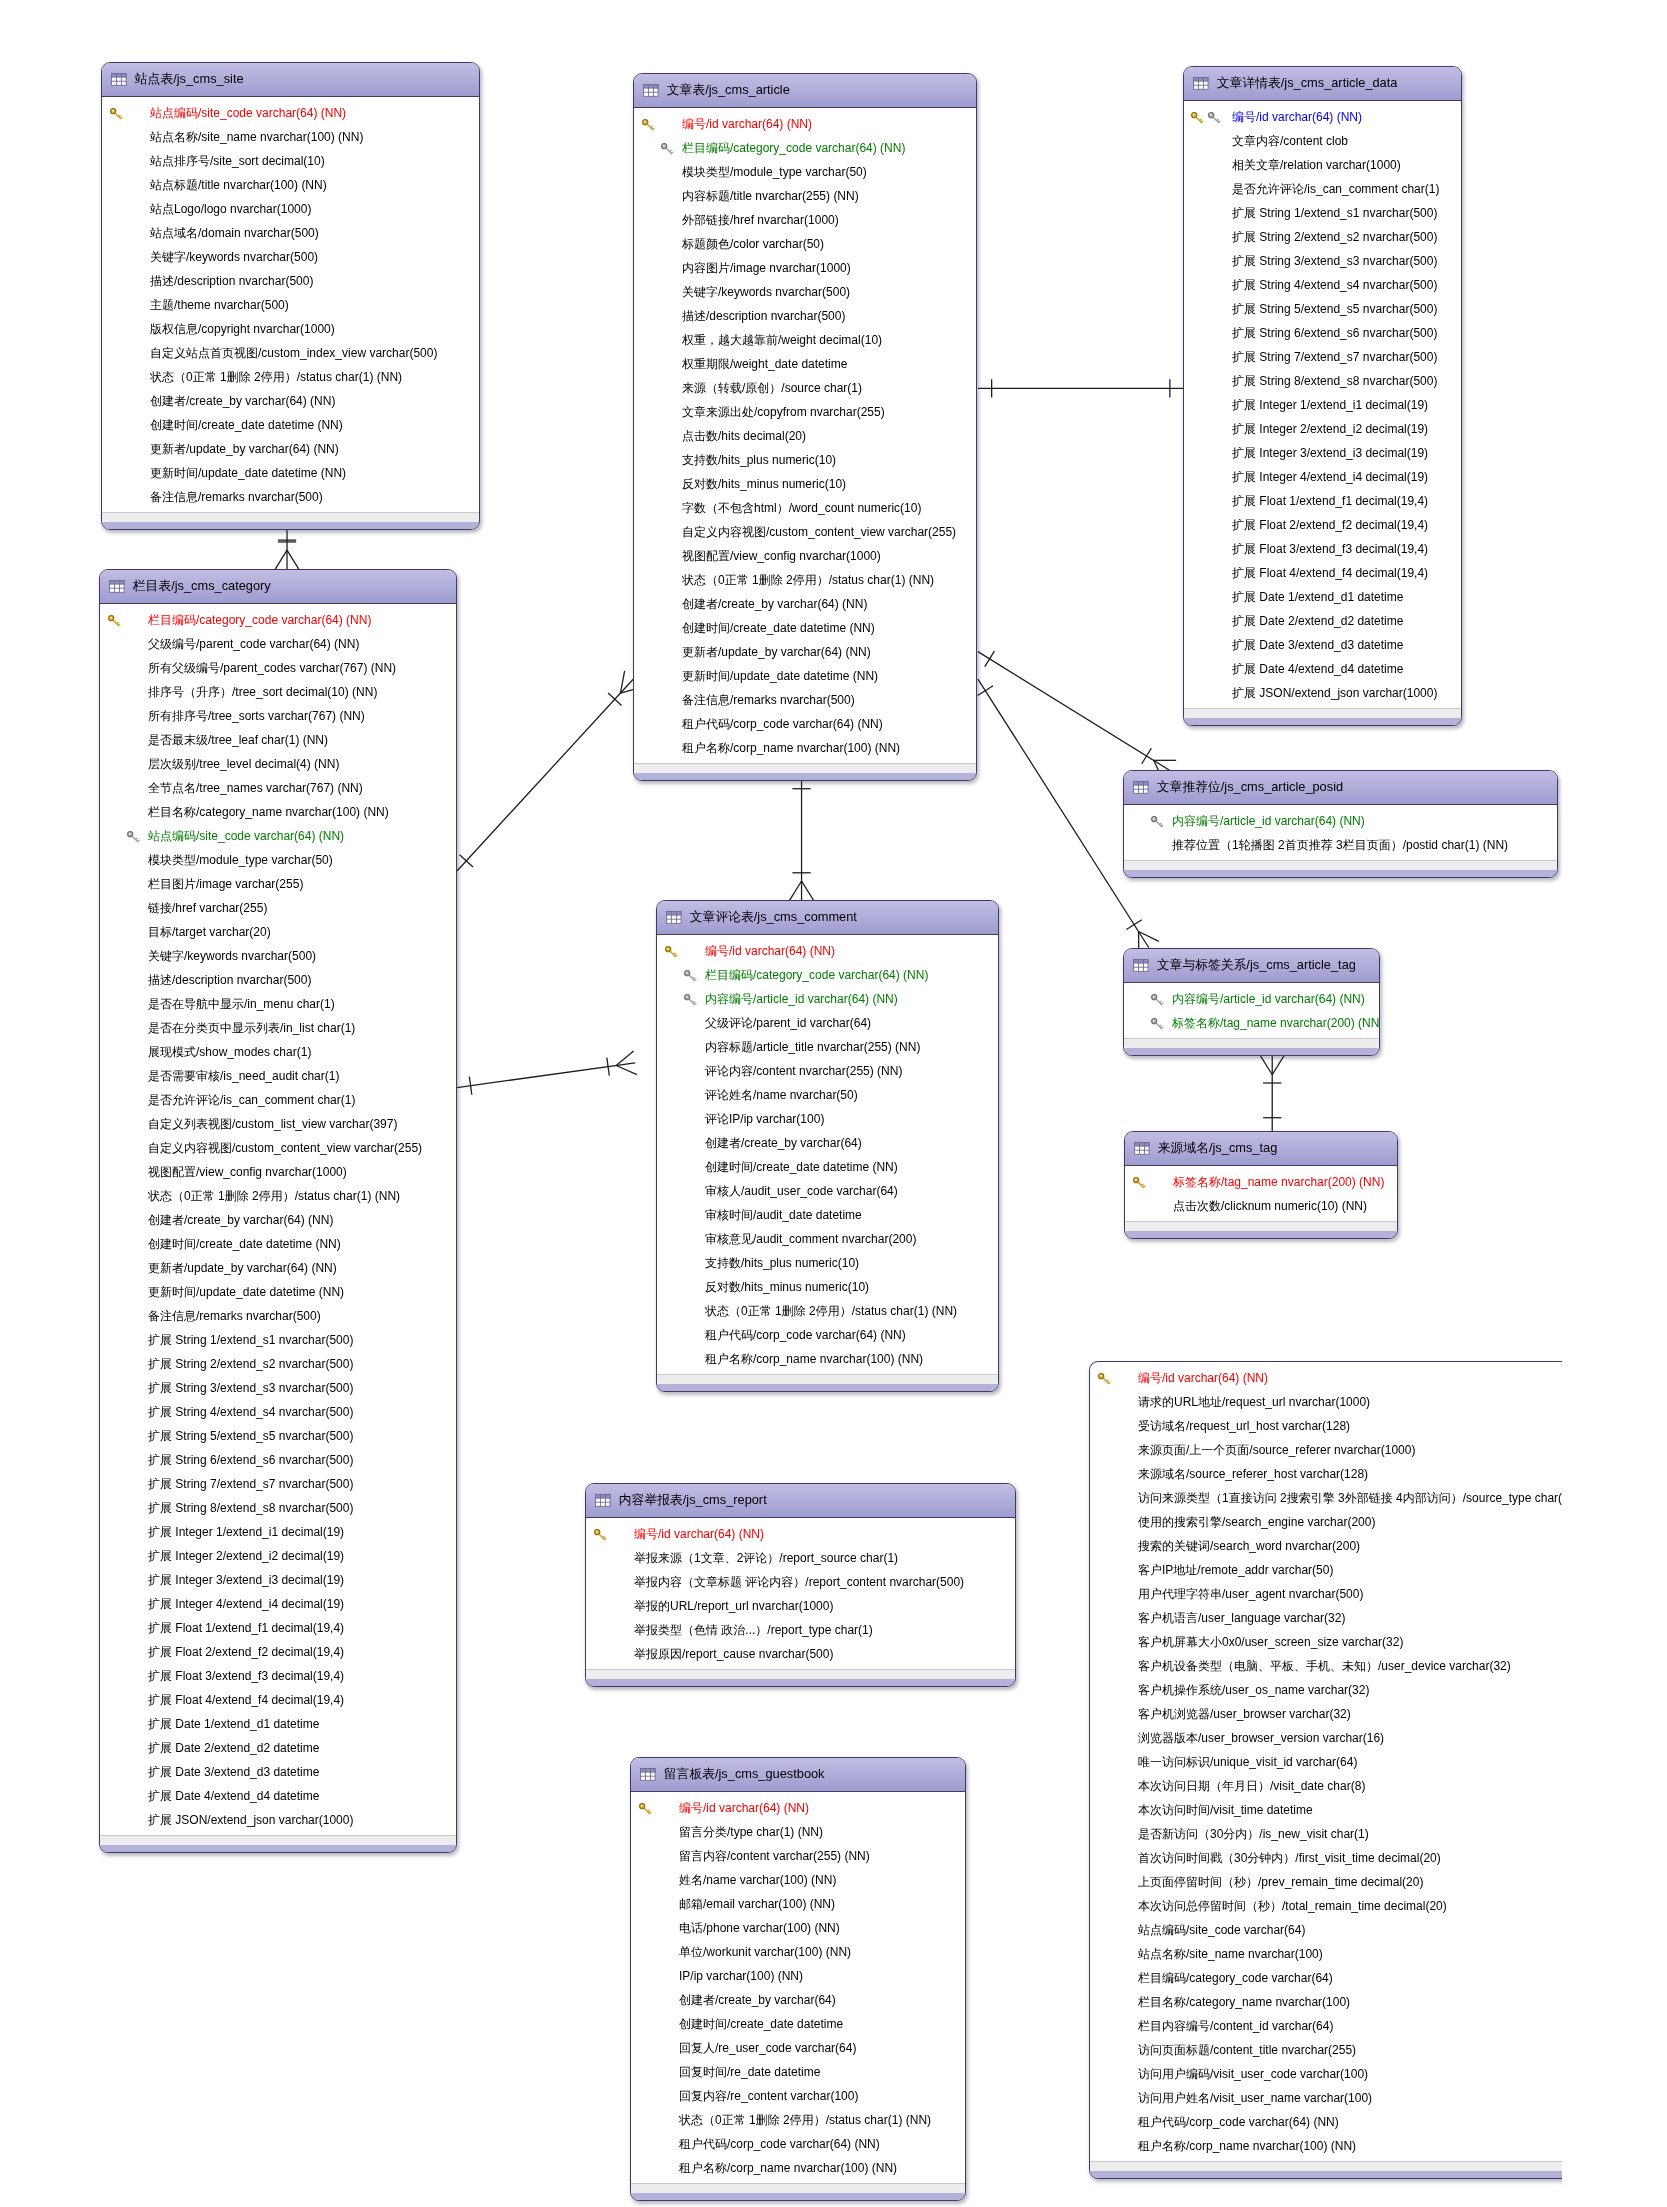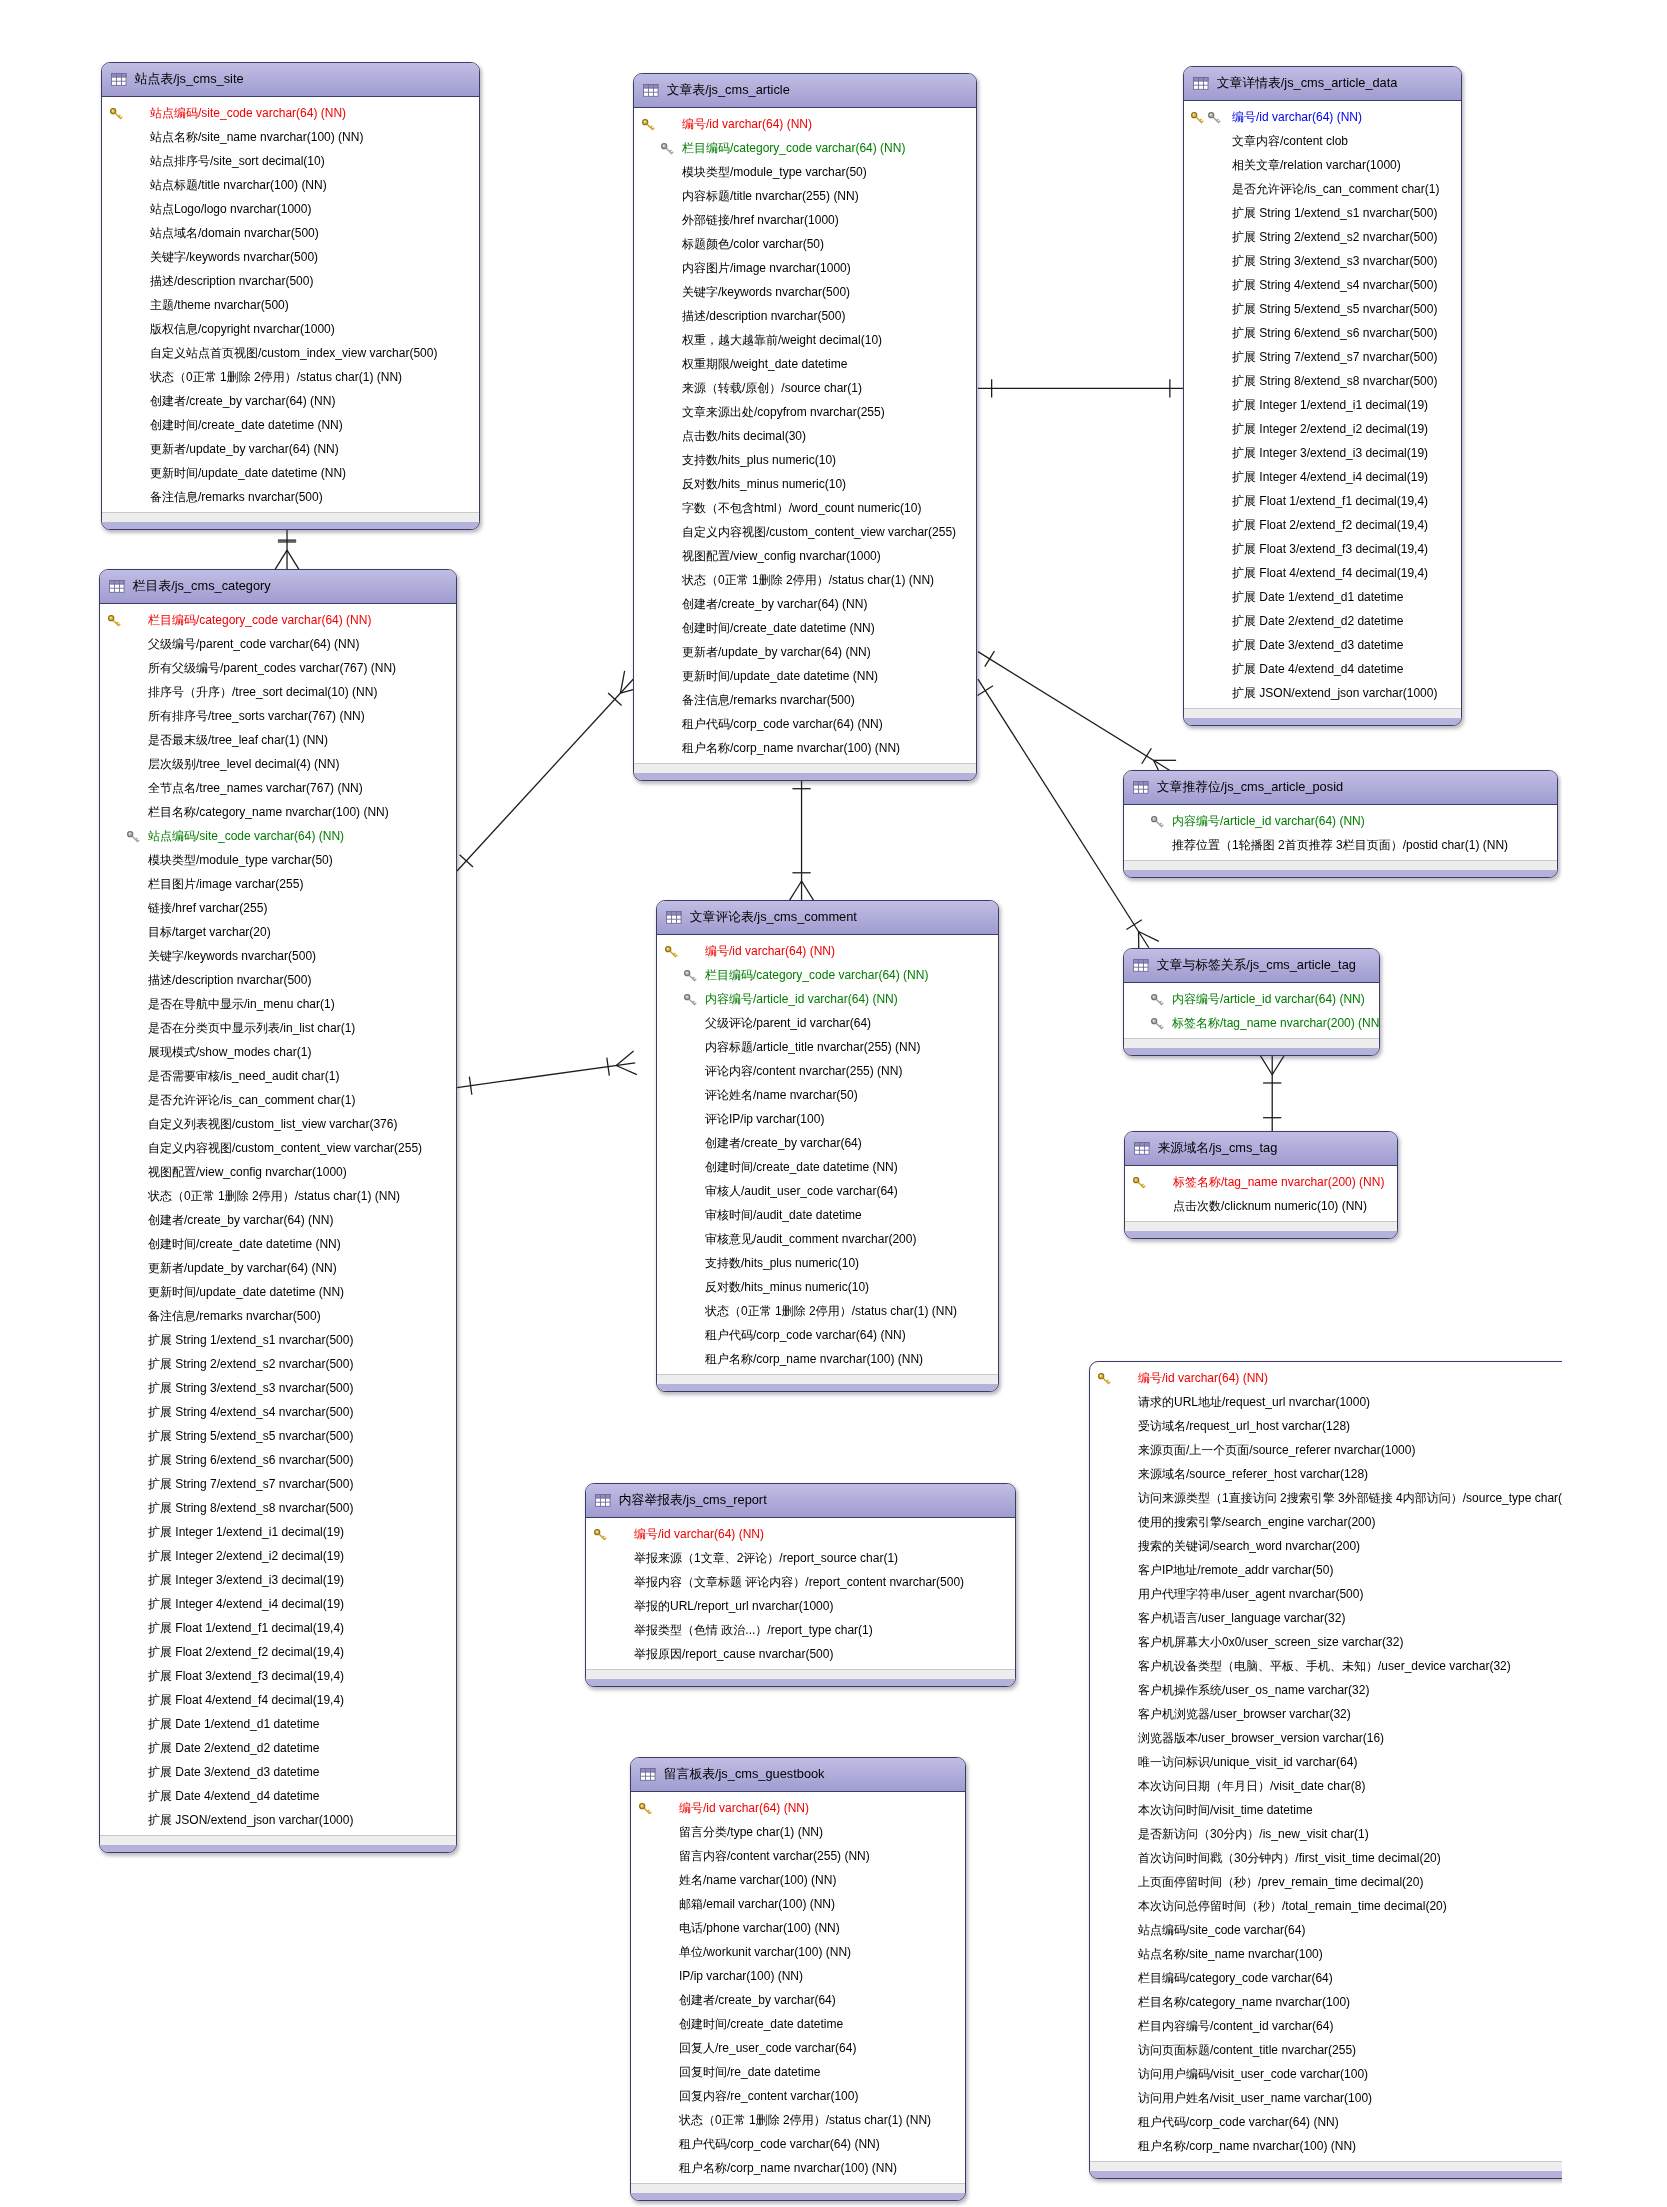--- a/index.html
+++ b/index.html
@@ -162,21 +162,21 @@
         <div class="row"><span>栏目图片/image varchar(255)</span></div>
         <div class="row"><span>链接/href varchar(255)</span></div>
         <div class="row"><span>目标/target varchar(20)</span></div>
         <div class="row"><span>关键字/keywords nvarchar(500)</span></div>
         <div class="row"><span>描述/description nvarchar(500)</span></div>
         <div class="row"><span>是否在导航中显示/in_menu char(1)</span></div>
         <div class="row"><span>是否在分类页中显示列表/in_list char(1)</span></div>
         <div class="row"><span>展现模式/show_modes char(1)</span></div>
         <div class="row"><span>是否需要审核/is_need_audit char(1)</span></div>
         <div class="row"><span>是否允许评论/is_can_comment char(1)</span></div>
-        <div class="row"><span>自定义列表视图/custom_list_view varchar(376)</span></div>
+        <div class="row"><span>自定义列表视图/custom_list_view varchar(397)</span></div>
         <div class="row"><span>自定义内容视图/custom_content_view varchar(255)</span></div>
         <div class="row"><span>视图配置/view_config nvarchar(1000)</span></div>
         <div class="row"><span>状态（0正常 1删除 2停用）/status char(1) (NN)</span></div>
         <div class="row"><span>创建者/create_by varchar(64) (NN)</span></div>
         <div class="row"><span>创建时间/create_date datetime (NN)</span></div>
         <div class="row"><span>更新者/update_by varchar(64) (NN)</span></div>
         <div class="row"><span>更新时间/update_date datetime (NN)</span></div>
         <div class="row"><span>备注信息/remarks nvarchar(500)</span></div>
         <div class="row"><span>扩展 String 1/extend_s1 nvarchar(500)</span></div>
         <div class="row"><span>扩展 String 2/extend_s2 nvarchar(500)</span></div>
@@ -231,21 +231,21 @@
         <div class="row"><span>内容标题/title nvarchar(255) (NN)</span></div>
         <div class="row"><span>外部链接/href nvarchar(1000)</span></div>
         <div class="row"><span>标题颜色/color varchar(50)</span></div>
         <div class="row"><span>内容图片/image nvarchar(1000)</span></div>
         <div class="row"><span>关键字/keywords nvarchar(500)</span></div>
         <div class="row"><span>描述/description nvarchar(500)</span></div>
         <div class="row"><span>权重，越大越靠前/weight decimal(10)</span></div>
         <div class="row"><span>权重期限/weight_date datetime</span></div>
         <div class="row"><span>来源（转载/原创）/source char(1)</span></div>
         <div class="row"><span>文章来源出处/copyfrom nvarchar(255)</span></div>
-        <div class="row"><span>点击数/hits decimal(30)</span></div>
+        <div class="row"><span>点击数/hits decimal(20)</span></div>
         <div class="row"><span>支持数/hits_plus numeric(10)</span></div>
         <div class="row"><span>反对数/hits_minus numeric(10)</span></div>
         <div class="row"><span>字数（不包含html）/word_count numeric(10)</span></div>
         <div class="row"><span>自定义内容视图/custom_content_view varchar(255)</span></div>
         <div class="row"><span>视图配置/view_config nvarchar(1000)</span></div>
         <div class="row"><span>状态（0正常 1删除 2停用）/status char(1) (NN)</span></div>
         <div class="row"><span>创建者/create_by varchar(64) (NN)</span></div>
         <div class="row"><span>创建时间/create_date datetime (NN)</span></div>
         <div class="row"><span>更新者/update_by varchar(64) (NN)</span></div>
         <div class="row"><span>更新时间/update_date datetime (NN)</span></div>

